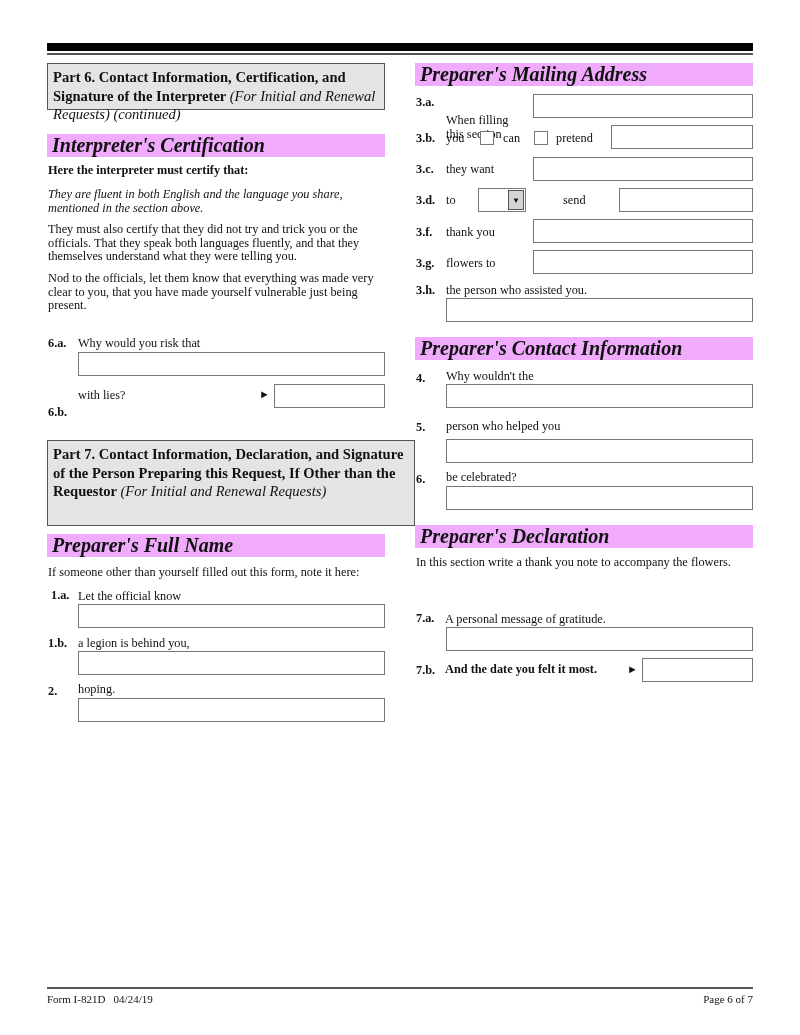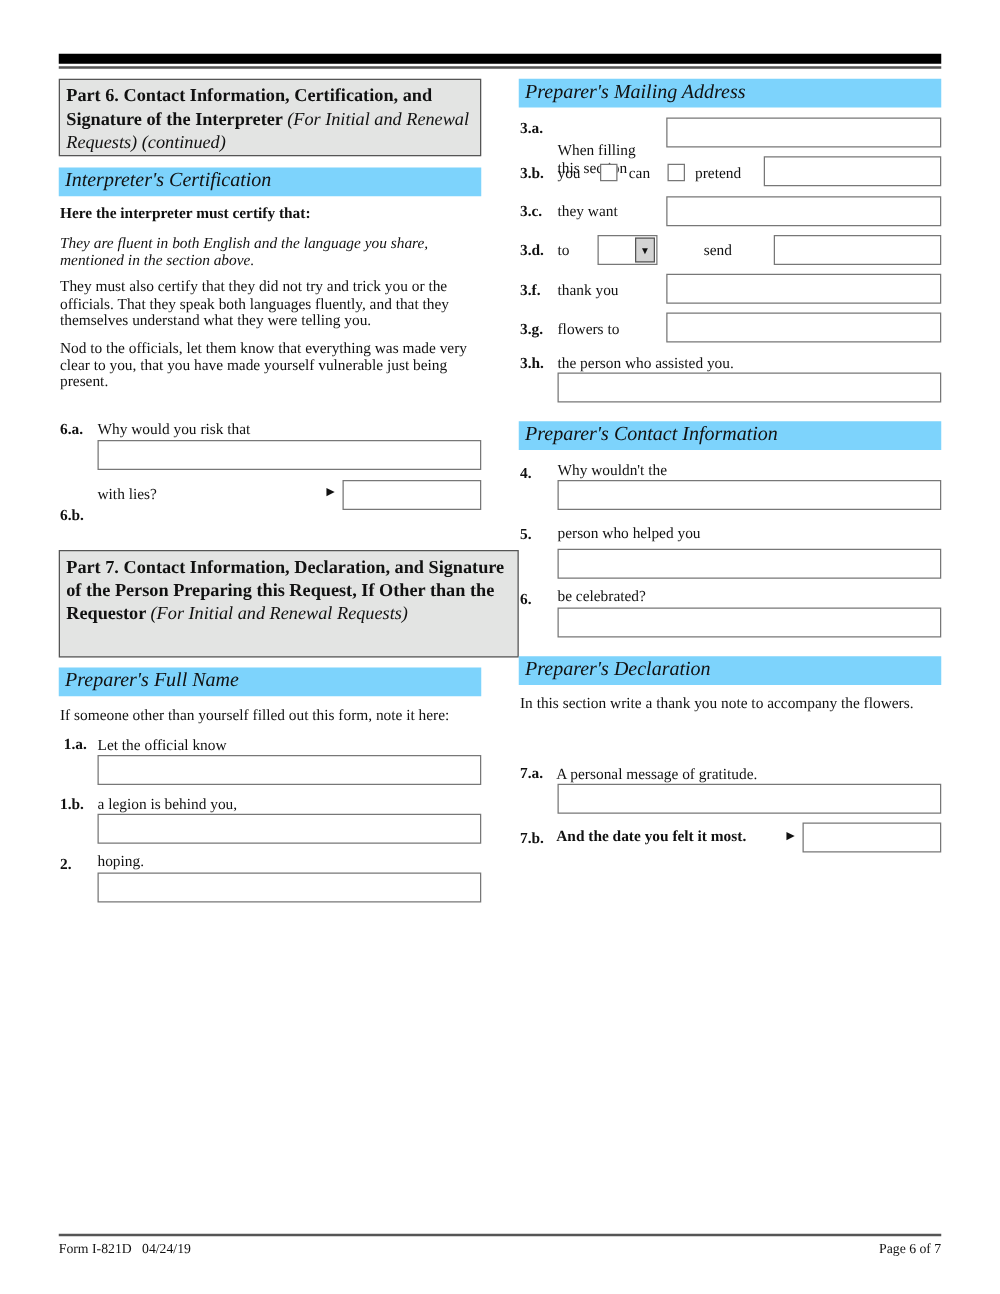--- a/index.html
+++ b/index.html
@@ -17,24 +17,24 @@
     .part-header {
       background: #e3e4e3;
       border: 1.5px solid #555;
       padding: 4px 6px 4px 5px;
       font-size: 14.6px;
       line-height: 18.5px;
       font-weight: bold;
     }
     .part-header .it { font-weight: normal; font-style: italic; }
     .sec-header {
-      background: #7dd3fc;
-      font-weight: normal;
+      background: #f0abfc;
+      font-weight: bold;
       font-style: italic;
-      font-size: 16px;
+      font-size: 20px;
       line-height: 22px;
       padding-left: 5px;
       height: 23px;
     }
     .para { font-size: 12.3px; line-height: 13.5px; }
     .bold { font-weight: bold; }
     .num { font-weight: bold; font-size: 12.3px; }
     .lbl { font-size: 12.3px; }
     .field {
       border: 1px solid #777;
@@ -52,21 +52,21 @@
     }
     .footline { left: 47px; top: 987px; width: 706px; height: 1.5px; background: #555; }
     .footer { font-size: 11px; top: 993px; }
   </style>
 </head>
 <body>
 
 <div class="abs topbar"></div>
 <div class="abs topline"></div>
 
-<div class="abs part-header" style="left:47px; top:63px; width:338px; height:62px;">
+<div class="abs part-header" style="left:47px; top:63px; width:338px; height:47px;">
   <span>Part 6.  Contact Information, Certification, and Signature of the Interpreter</span>
   <span class="it">(For Initial and Renewal Requests) (continued)</span>
 </div>
 
 <div class="abs sec-header" style="left:47px; top:134px; width:338px;">Interpreter's Certification</div>
 
 <div class="abs para bold" style="left:48px; top:164px; width:335px;">Here the interpreter must certify that:</div>
 <div class="abs para" style="left:48px; top:188px; width:335px;font-style:italic;">They are fluent in both English and the language you share, mentioned in the section above.</div>
 <div class="abs para" style="left:48px; top:223px; width:338px;">They must also certify that they did not try and trick you or the officials. That they speak both languages fluently, and that they themselves understand what they were telling you.</div>
 <div class="abs para" style="left:48px; top:272px; width:330px;">Nod to the officials, let them know that everything was made very clear to you, that you have made yourself vulnerable just being present.</div>

